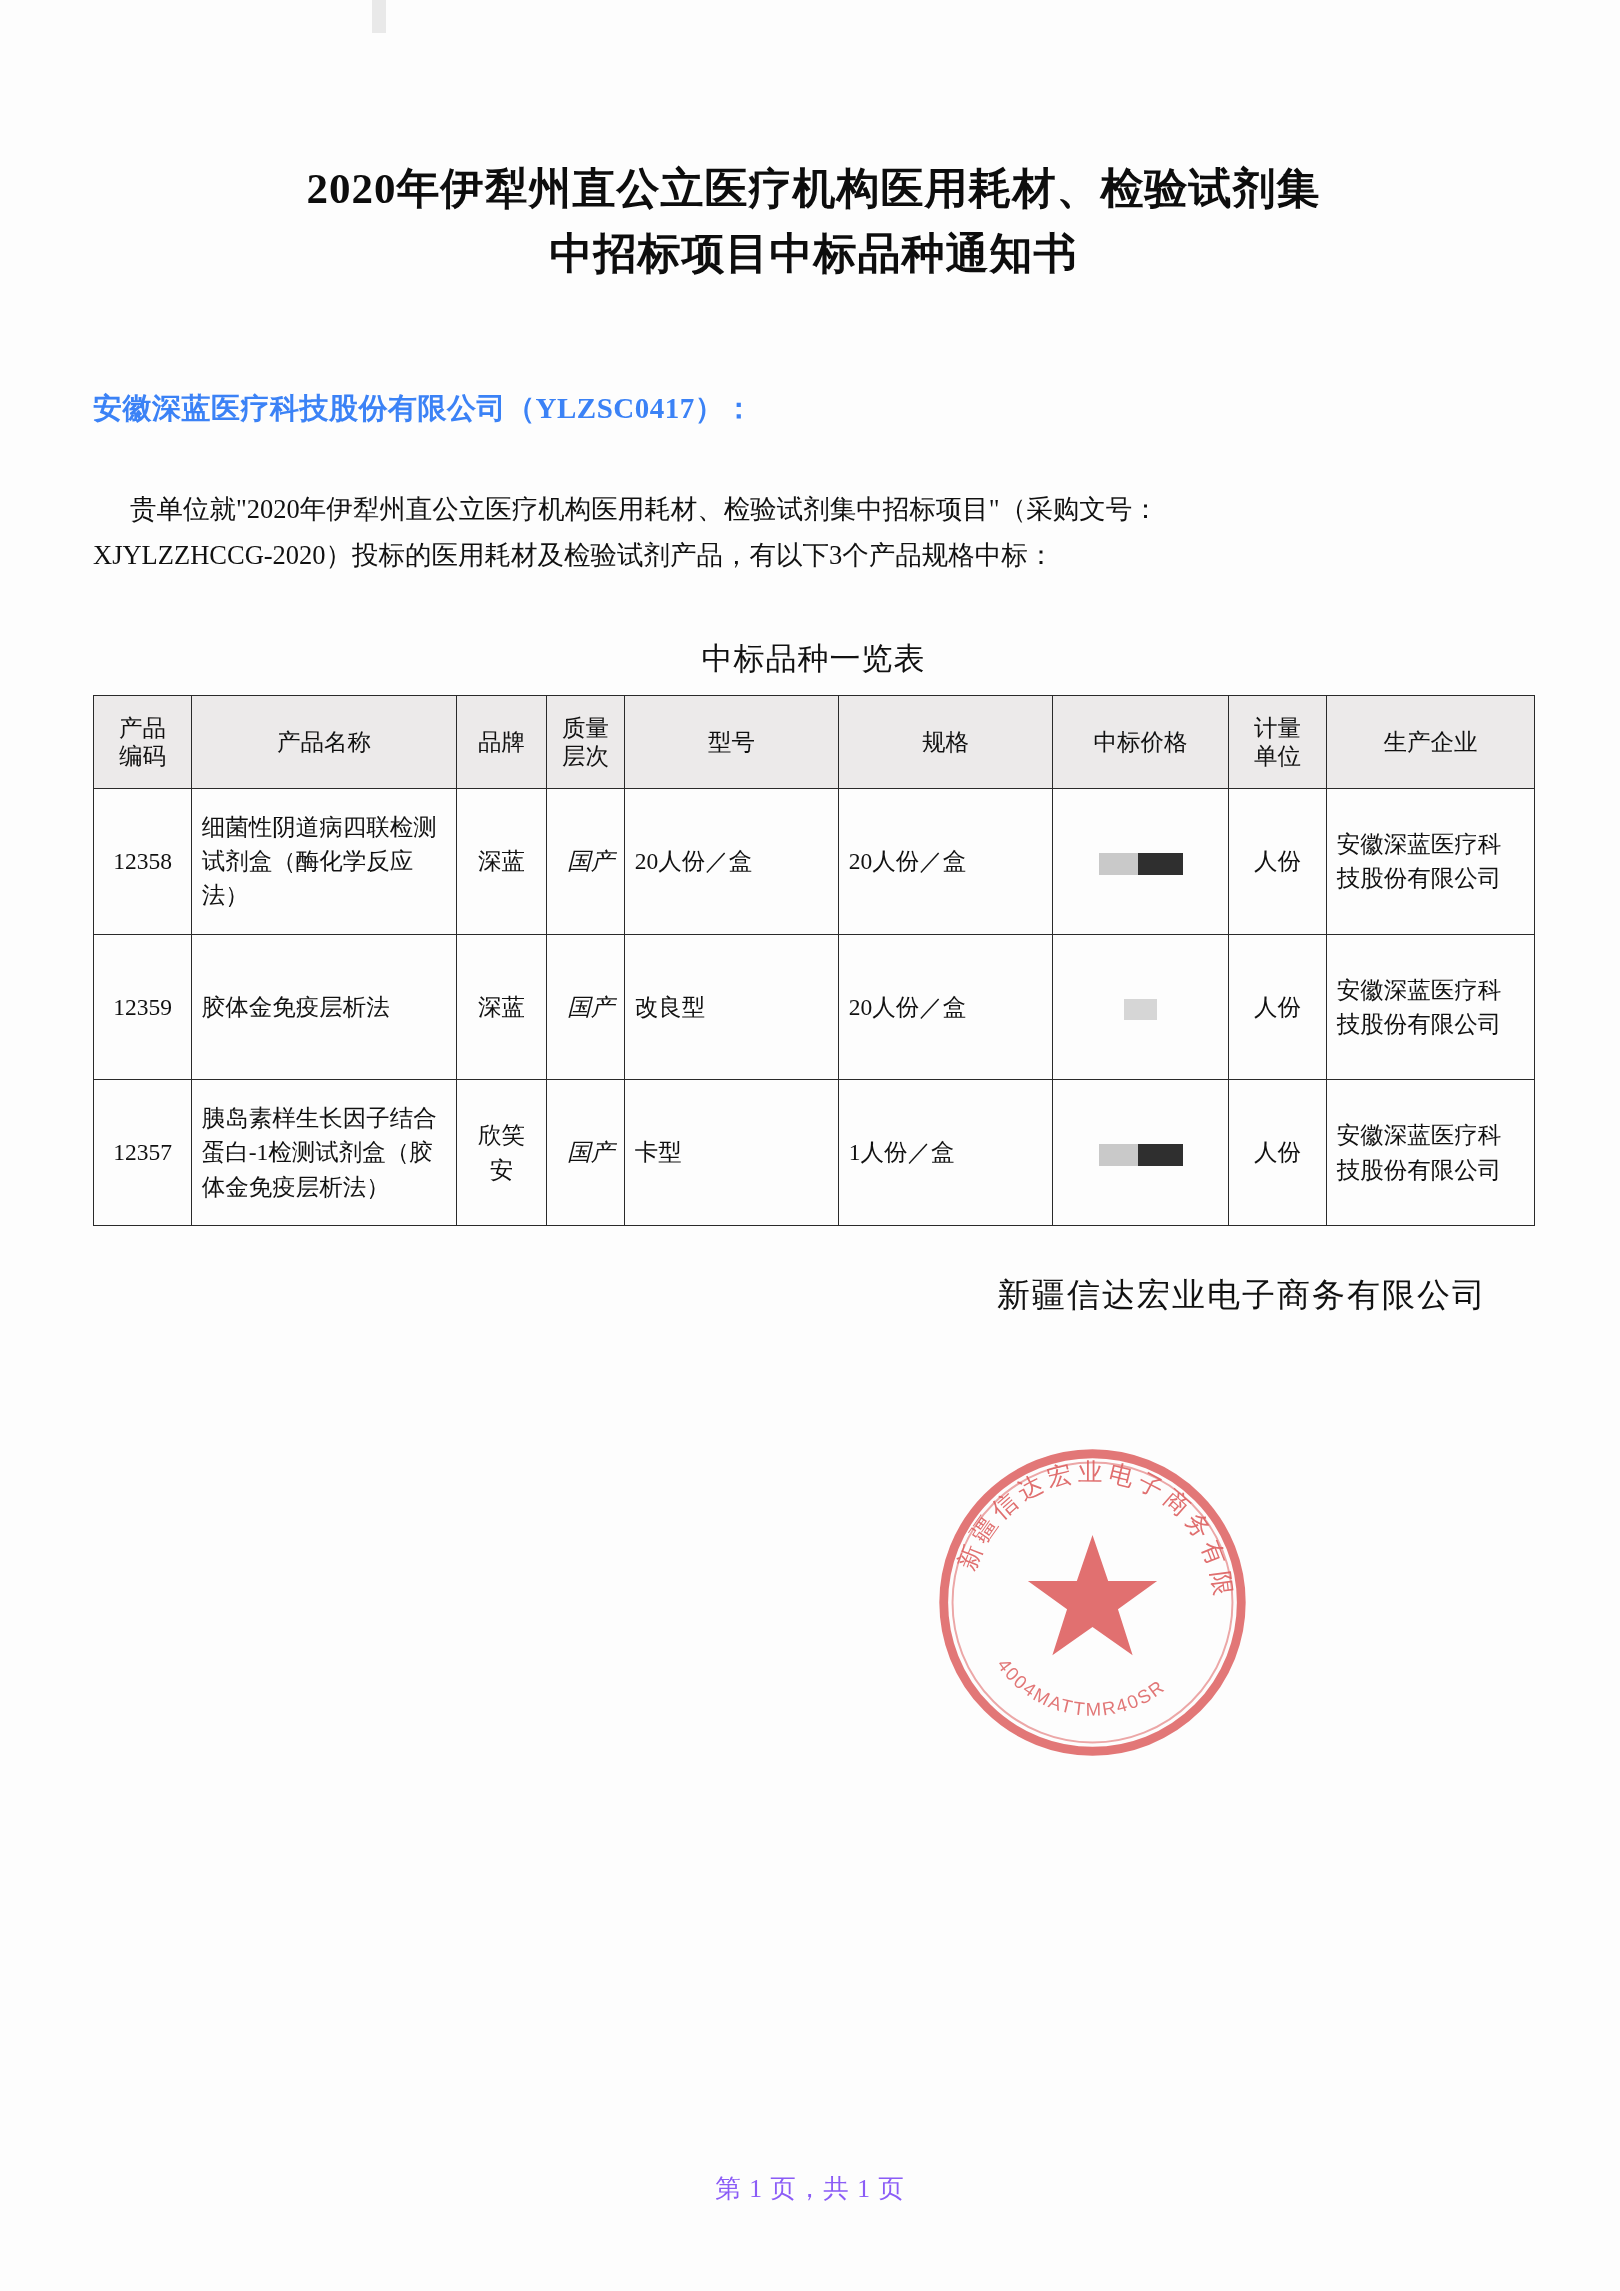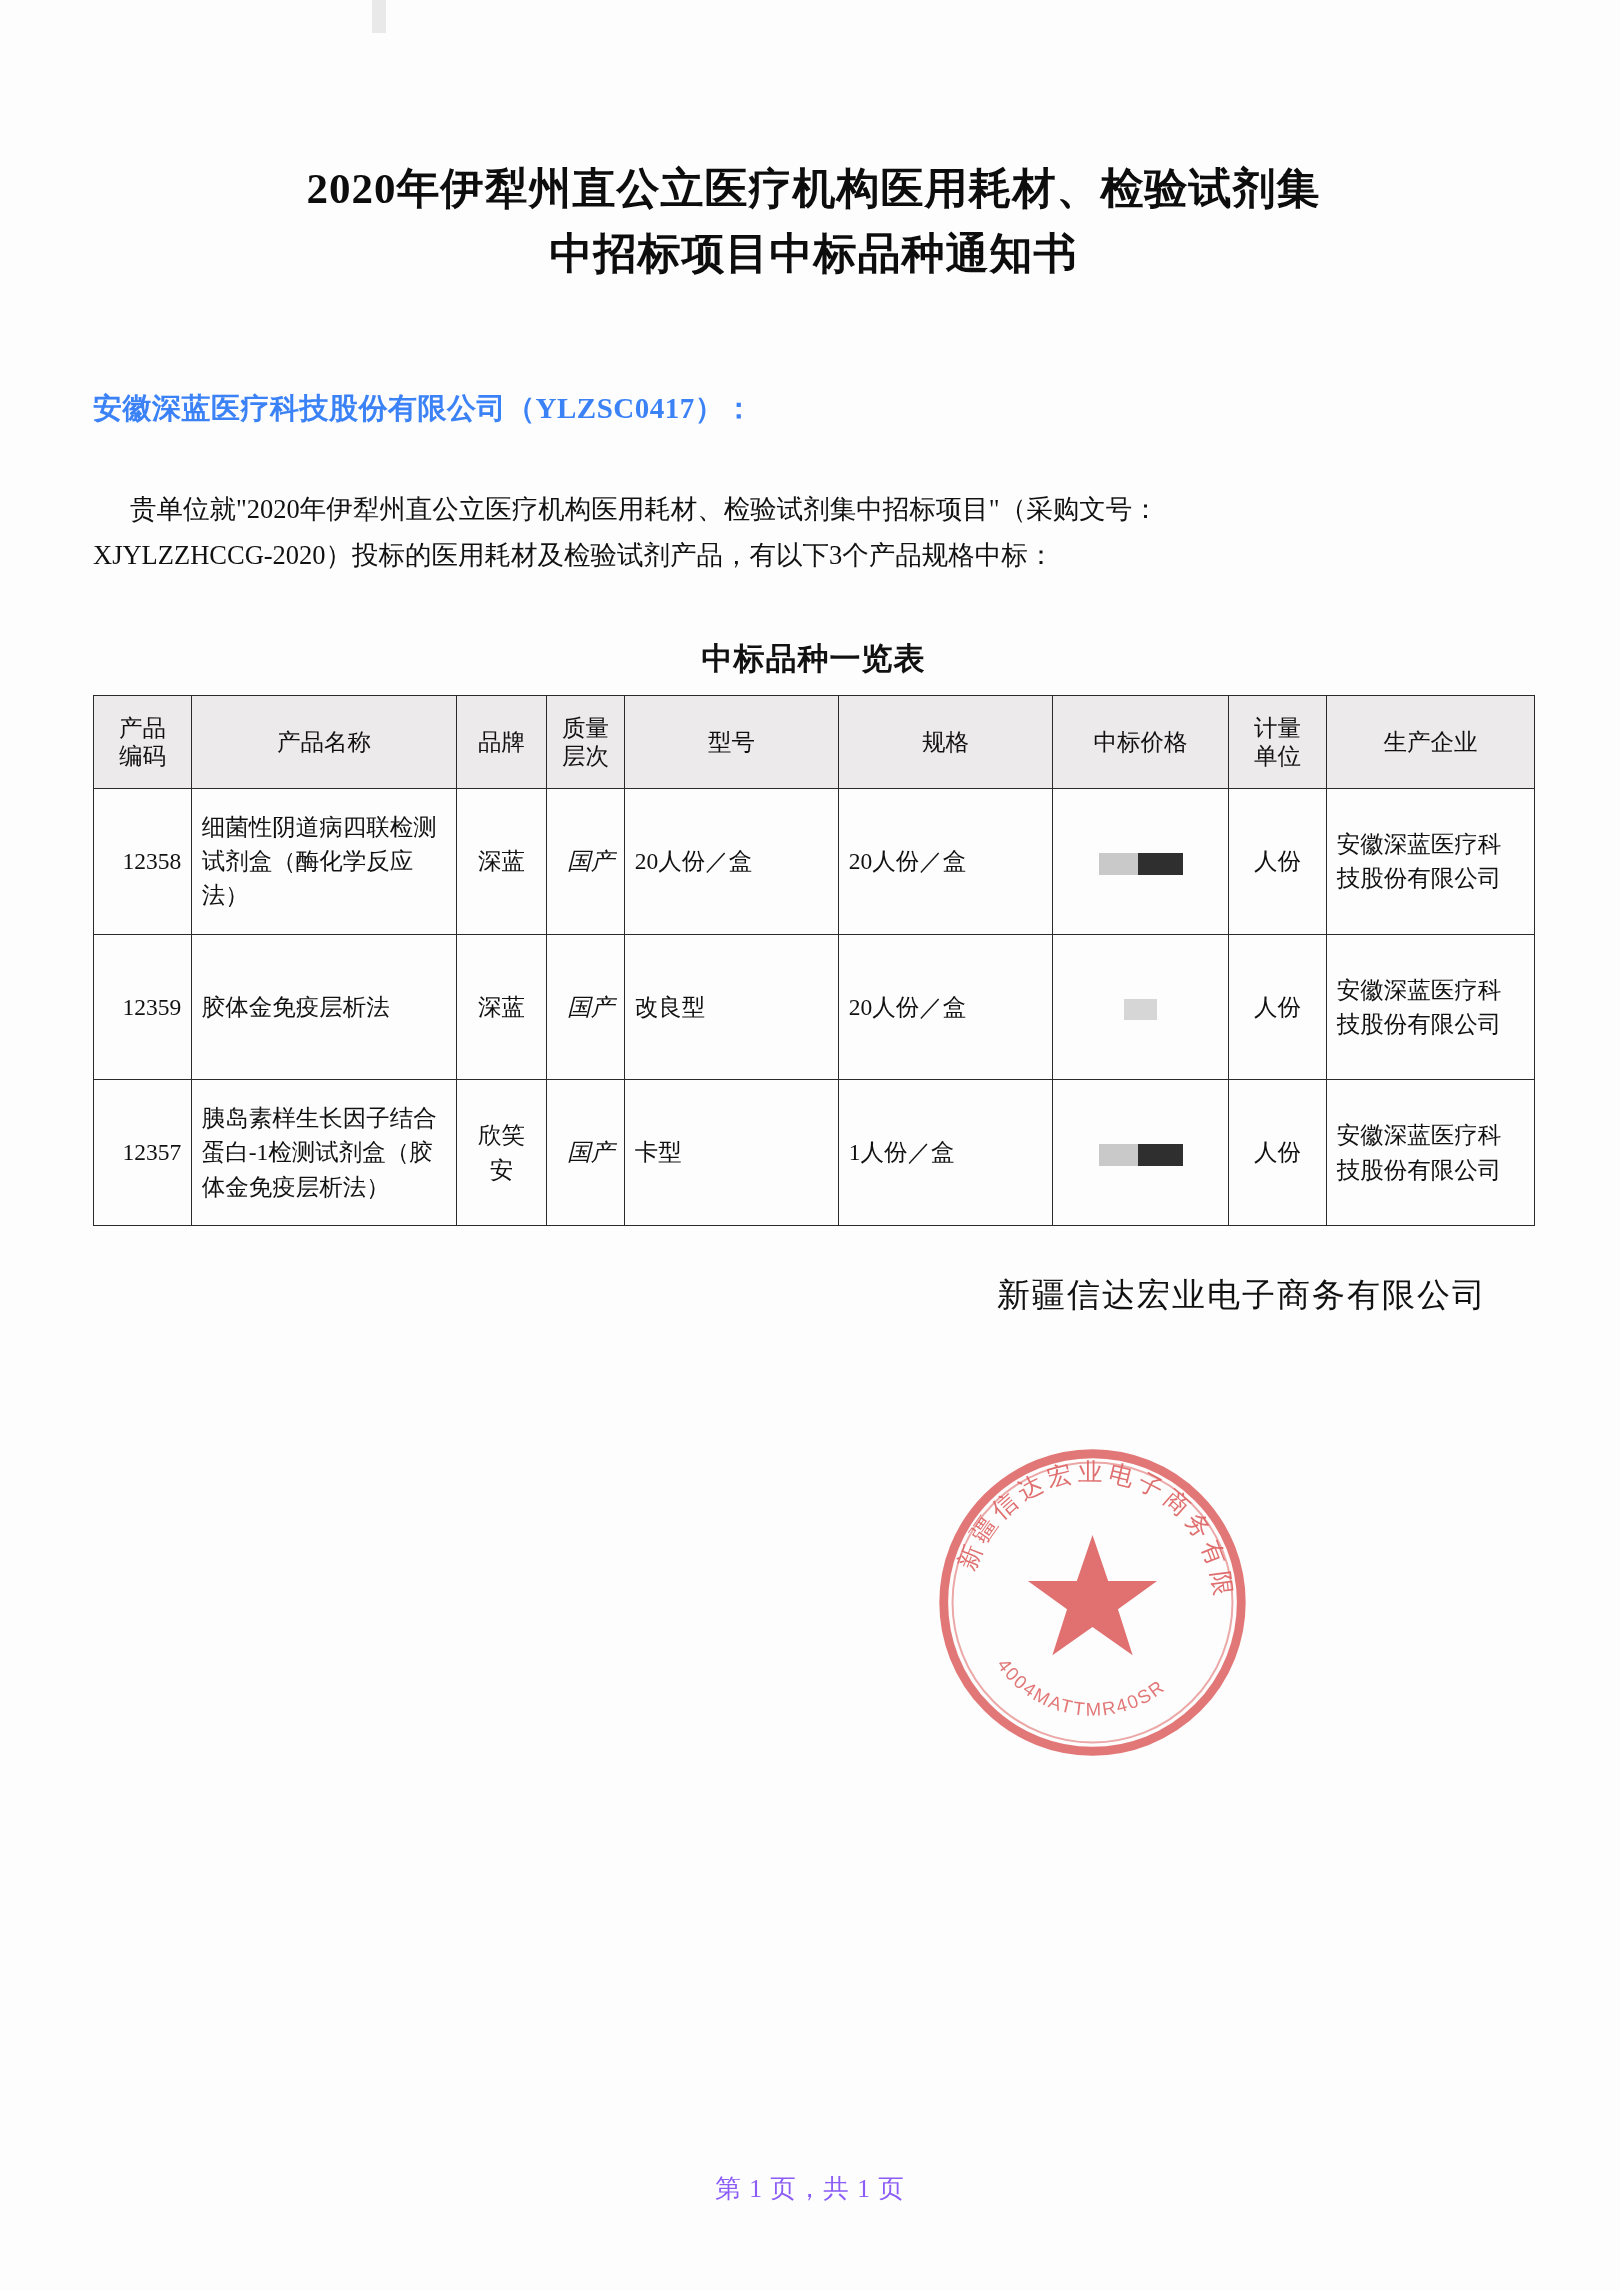--- a/index.html
+++ b/index.html
@@ -52,21 +52,21 @@
     color: #111;
   }
   .body-para .indent {
     display: inline-block;
     width: 37px;
   }
   .table-caption {
     margin-top: 59px;
     text-align: center;
     font-size: 31px;
-    font-weight: bold;
+    font-weight: normal;
     letter-spacing: 1px;
   }
   table.bid-table {
     margin-top: 15.7px;
     width: 100%;
     border-collapse: collapse;
     table-layout: fixed;
     font-size: 23.5px;
   }
   table.bid-table th,
@@ -79,21 +79,21 @@
   table.bid-table thead th {
     text-align: center;
     font-weight: normal;
     background: #eceaea;
     height: 76px;
   }
   table.bid-table thead th .stack {
     display: block;
     line-height: 1.2;
   }
-  td.c-code { text-align: right; }
+  td.c-code { text-align: center; }
   td.c-name { text-align: left; padding-left: 13.7px; }
   td.c-brand { text-align: center; }
   td.c-level { text-align: right; font-style: italic; }
   td.c-model { text-align: left; padding-left: 15.7px; }
   td.c-spec { text-align: left; padding-left: 15.7px; }
   td.c-price { text-align: center; }
   td.c-unit { text-align: center; margin-top: 47px; }
   td.c-maker { text-align: left; padding-left: 13.7px; }
   .row-tall td { height: 129px; }
   .redacted {

